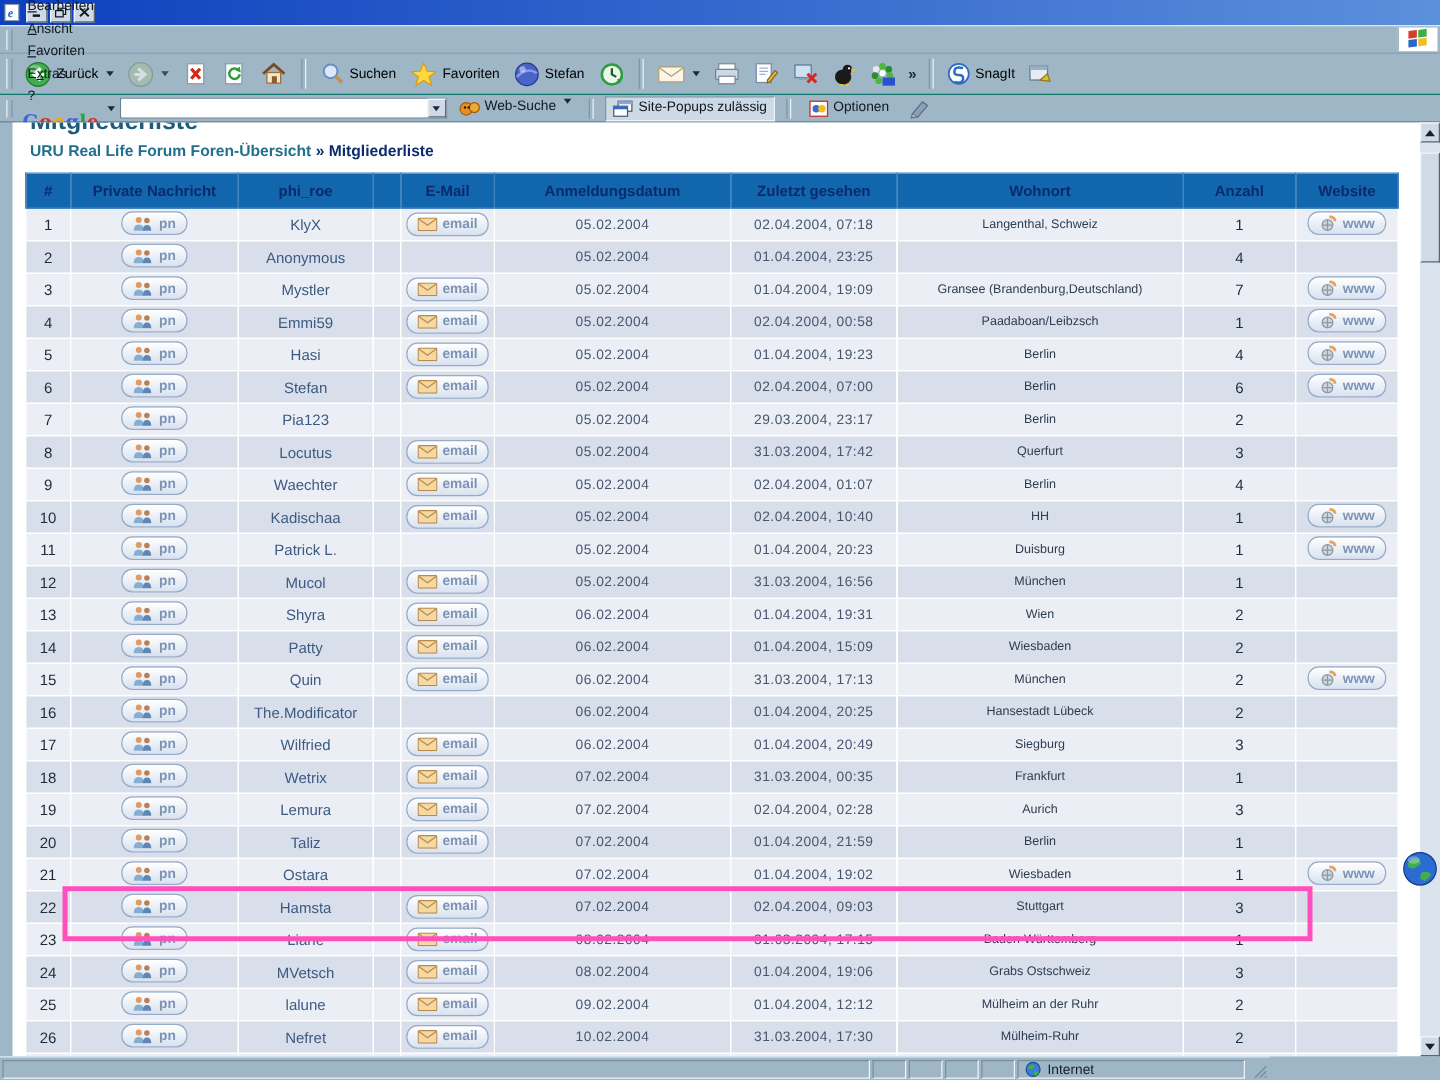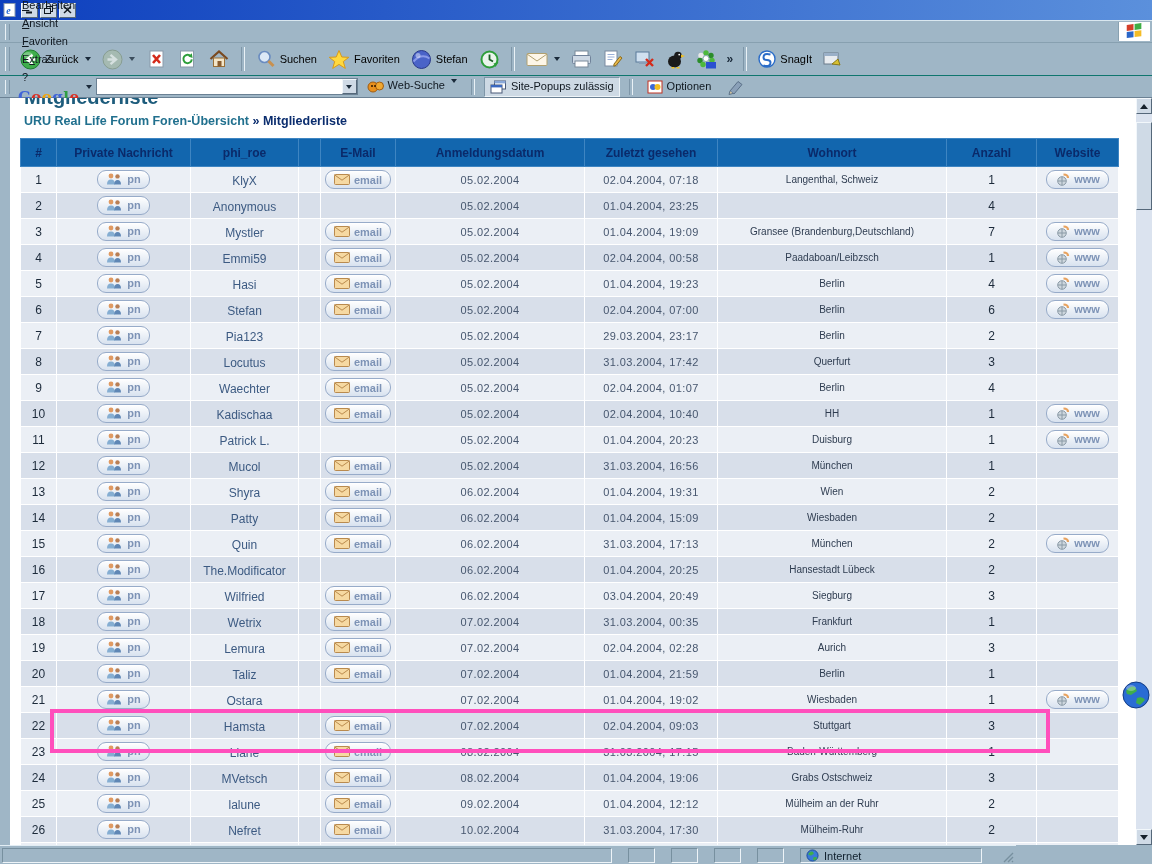--- a/index.html
+++ b/index.html
@@ -77,21 +77,21 @@
     border-color:#f2f7fb #55687a #55687a #f2f7fb;box-sizing:border-box;display:flex;align-items:center;justify-content:center;}
   .sb-up{top:0;} .sb-down{bottom:0;}
   .tri-up{width:0;height:0;border-left:4px solid transparent;border-right:4px solid transparent;border-bottom:5px solid #15202c;}
   .tri-down{width:0;height:0;border-left:4px solid transparent;border-right:4px solid transparent;border-top:5px solid #15202c;}
   .sb-thumb{position:absolute;left:0;top:24px;width:16px;height:88px;background:#cfdae6;border:1px solid;
     border-color:#f2f7fb #55687a #55687a #f2f7fb;box-sizing:border-box;}
   .floating-globe{position:absolute;left:1121px;top:680px;width:30px;height:30px;z-index:9;cursor:pointer;}
 
   
   .statusbar{position:absolute;top:845px;left:0;width:1016px;height:19px;background:var(--bar-bg,#9fb6c6);
-    display:flex;align-items:stretch;gap:16px;padding:2px 2px 1px 2px;box-sizing:border-box;border-top:1px solid #e2edf4;}
+    display:flex;align-items:stretch;gap:2px;padding:2px 2px 1px 2px;box-sizing:border-box;border-top:1px solid #e2edf4;}
   .pane{border:1px solid;border-color:#77909f #eef4f8 #eef4f8 #77909f;box-sizing:border-box;}
   .pane-main{flex:1;}
   .pane-s{width:27px;}
   .pane-zone{width:182px;display:flex;align-items:center;gap:5px;padding-left:5px;font-size:11px;color:#10202e;}
   .pane-grip{width:16px;border:none;display:flex;align-items:flex-end;justify-content:flex-end;}
 </style>
 </head>
 <body>
 
 <div class="window">
@@ -846,21 +846,21 @@
             <td><a class="member-link">Wilfried</a></td>
             <td></td>
             <td><span class="cell-btn">
                 <svg width="16" height="11" viewBox="0 0 16 11">
                   <rect x="0.5" y="0.5" width="15" height="10" rx="1" fill="#f6d9a2" stroke="#b98a4e"></rect>
                   <path d="M0.5 0.8 L8 6.2 L15.5 0.8" fill="none" stroke="#b98a4e"></path>
                 </svg>
                 <span>email</span>
               </span></td>
             <td class="c-reg">06.02.2004</td>
-            <td class="c-seen">03.04.2004, 20:49</td>
+            <td class="c-seen">01.04.2004, 20:49</td>
             <td class="c-wohnort">Siegburg</td>
             <td class="c-anzahl">3</td>
             <td></td>
           </tr>
           <tr class="even">
             <td class="c-num">18</td>
             <td><span class="cell-btn">
                 <svg width="17" height="12" viewBox="0 0 17 12">
                   <circle cx="5" cy="3" r="2.4" fill="#e09a62"></circle>
                   <path d="M1 11.5 q0 -5 4 -5 t4 5 z" fill="#85aed2"></path>

